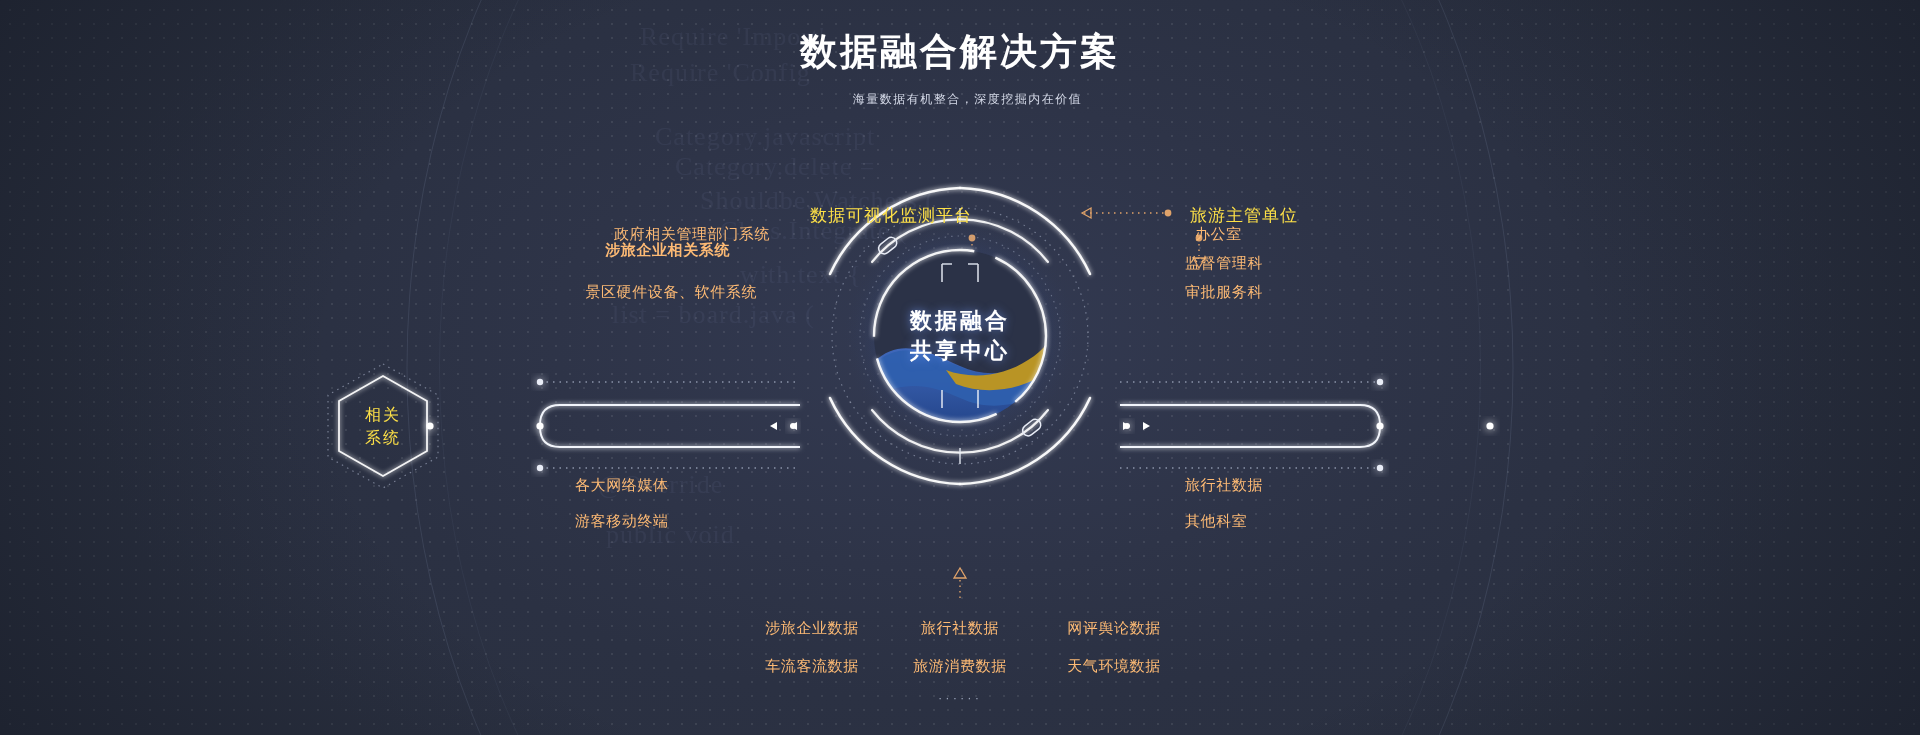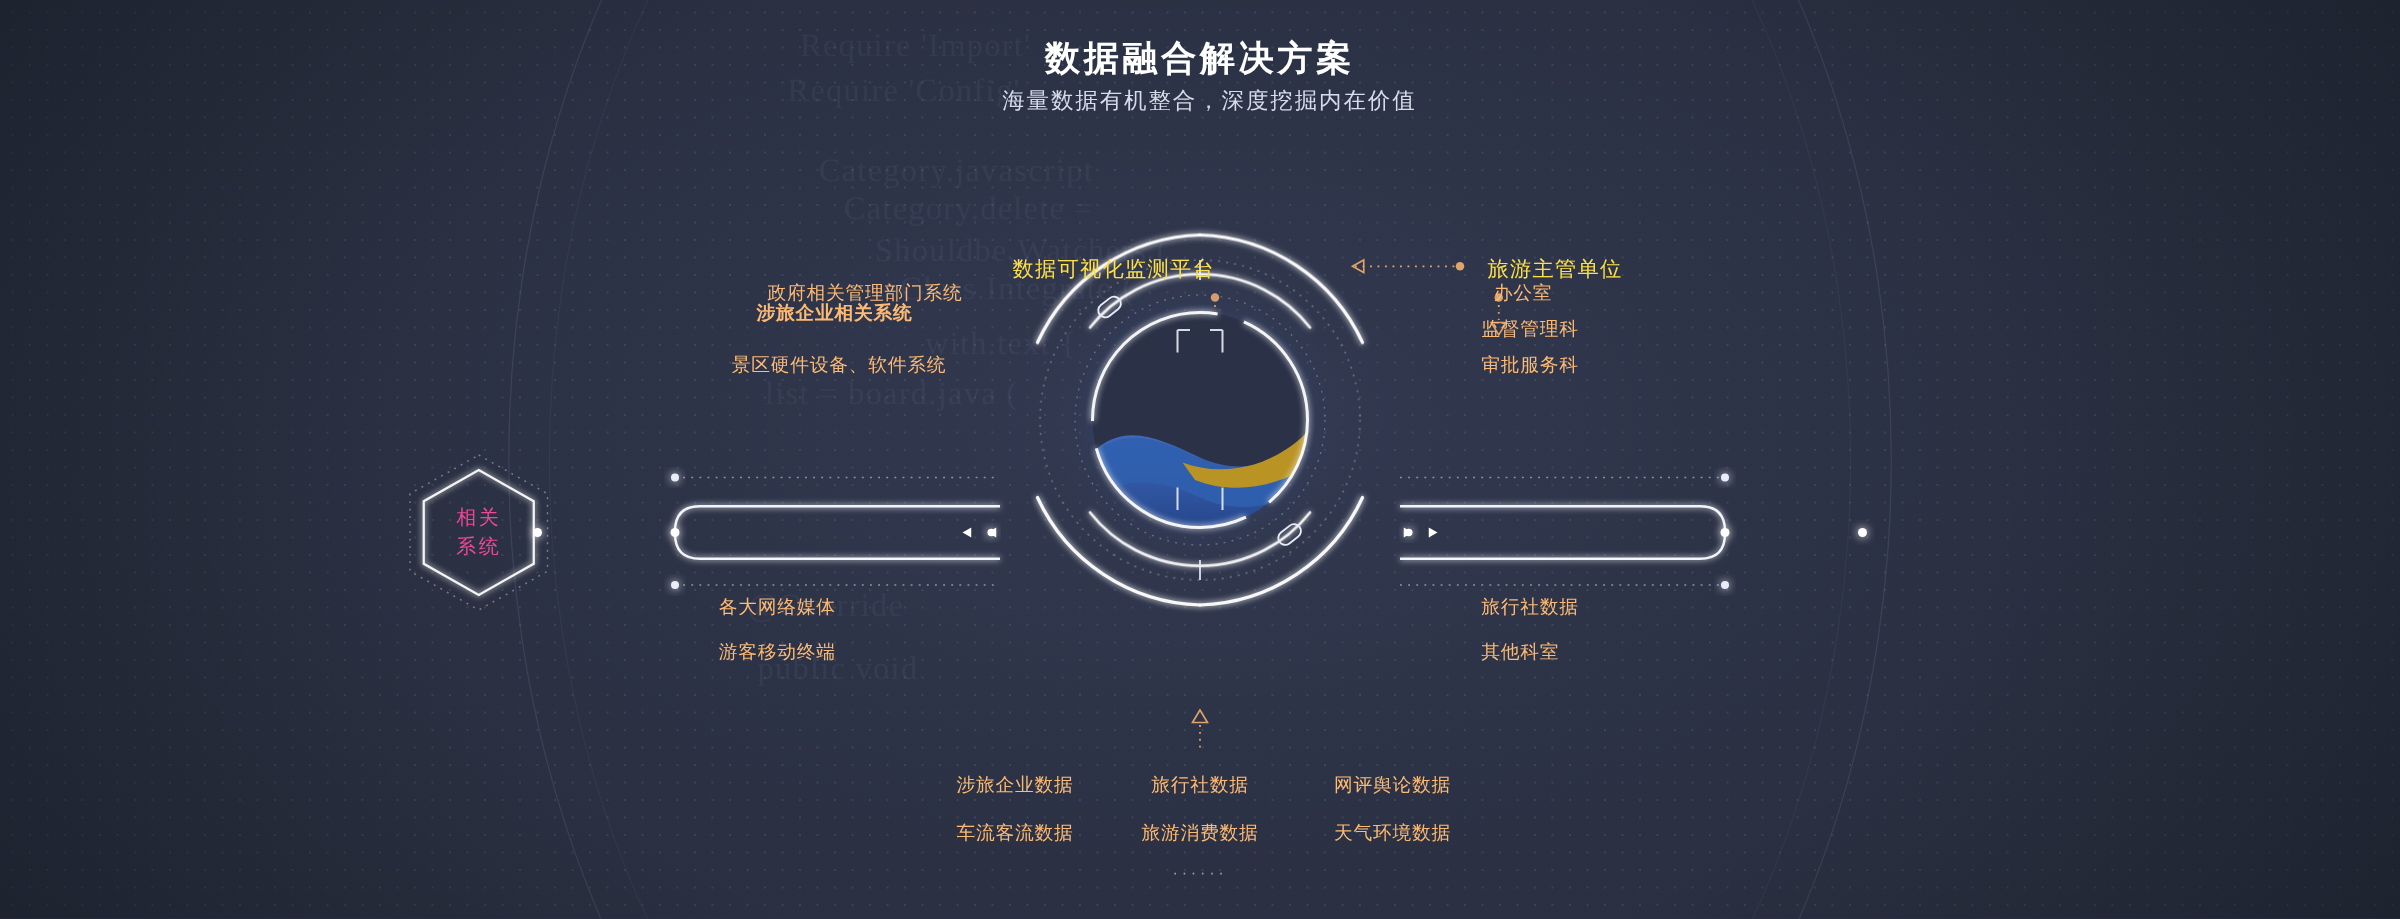--- a/index.html
+++ b/index.html
@@ -47,26 +47,26 @@
     border:1px solid rgba(190,205,245,.11);
   }
   .bg-ellipse.inner{
     width:1040px;height:1390px;
     border-color:rgba(190,205,245,.055);
   }
 
   
   .header{position:absolute;left:0;right:0;top:30px;text-align:center;}
   .title{
-    color:#ffffff;font-size:28px;font-weight:bold;letter-spacing:3px;
+    color:#ffffff;font-size:37px;font-weight:bold;letter-spacing:3px;
     line-height:1.2;margin:0;text-align:center;
   }
   .subtitle{
-    color:#d7dcea;font-size:18px;letter-spacing:1.5px;
-    margin:4px 0 0 0;font-weight:normal;padding-left:15px;
+    color:#d7dcea;font-size:12px;letter-spacing:1.5px;
+    margin:17px 0 0 0;font-weight:normal;padding-left:15px;
   }
 
   
   .lbl{
     position:absolute;font-size:15px;color:#fdba74;letter-spacing:.6px;
     white-space:nowrap;
   }
   .lbl.right{transform:translateX(-100%);}
   .lbl.ctr{transform:translateX(-50%);}
   .top-accent{
@@ -74,21 +74,21 @@
   }
 
   
   .hex{
     position:absolute;width:96px;height:108px;
   }
   .hex svg{position:absolute;inset:0;overflow:visible;}
   .hex .hex-text{
     position:absolute;inset:0;display:flex;flex-direction:column;
     align-items:center;justify-content:center;
-    color:#ec4899;font-size:16px;line-height:1.45;letter-spacing:2px;
+    color:#fde047;font-size:16px;line-height:1.45;letter-spacing:2px;
     font-weight:500;
   }
 
   
   .center{
     position:absolute;left:50%;top:336px;transform:translate(-50%,-50%);
     width:340px;height:340px;
   }
   .center svg{position:absolute;left:0;top:0;overflow:visible;}
   .core-text{
@@ -263,20 +263,24 @@
 
       <path d="M 152 242 L 152 224 M 188 242 L 188 224" stroke="#e8ecf6" stroke-width="1.6" fill="none" opacity=".9"></path>
 
       <rect x="88" y="74" width="20" height="11" rx="5.5" transform="rotate(-38 98 80)" fill="none" stroke="#e8ecf6" stroke-width="1.5"></rect>
       <rect x="232" y="256" width="20" height="11" rx="5.5" transform="rotate(-38 242 262)" fill="none" stroke="#e8ecf6" stroke-width="1.5"></rect>
 
       <path d="M 170 42 L 170 58" stroke="#e8ecf6" stroke-width="1.6" opacity=".85"></path>
       <path d="M 170 282 L 170 298" stroke="#e8ecf6" stroke-width="1.6" opacity=".85"></path>
     </svg>
 
+    <div class="core-text">
+      <div>数据融合</div>
+      <div>共享中心</div>
+    </div>
   </div>
 
   <div class="top-accent" style="left:972px;top:204px;transform:translateX(-100%);">数据可视化监测平台</div>
   <div class="top-accent" style="left:1190px;top:204px;">旅游主管单位</div>
 
   <div class="lbl right" style="left:770px;top:225px;">政府相关管理部门系统</div>
   <div class="lbl right" style="left:730px;top:241px;font-weight:bold;">涉旅企业相关系统</div>
   <div class="lbl right" style="left:757px;top:283px;">景区硬件设备、软件系统</div>
 
   <div class="lbl" style="left:575px;top:476px;">各大网络媒体</div>

